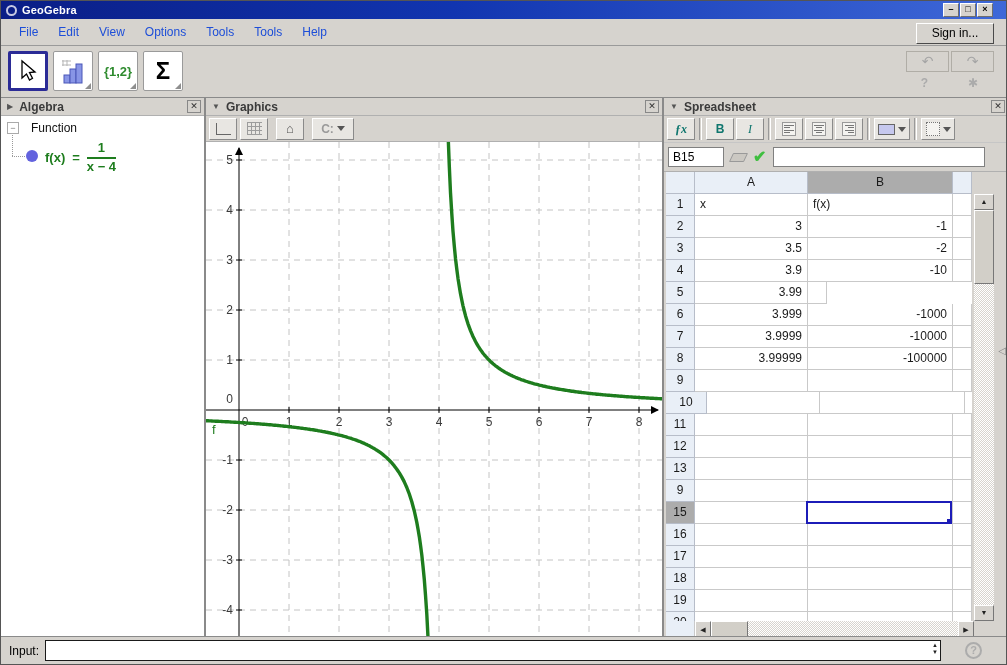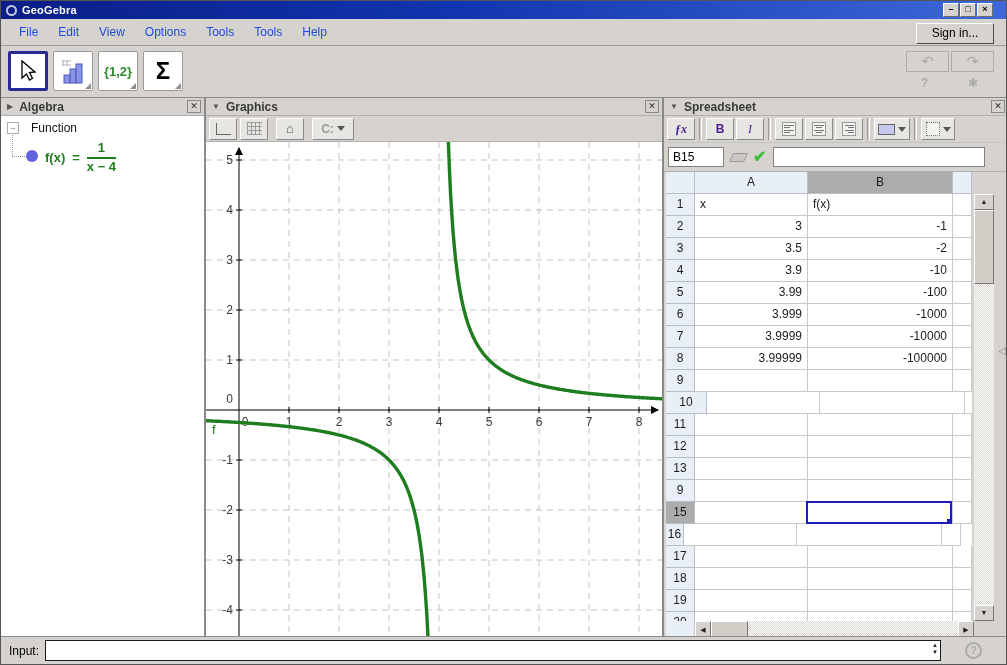--- a/index.html
+++ b/index.html
@@ -73,21 +73,21 @@
   .ic-home{font-size:13px;color:#555;font-weight:bold;line-height:1;}
   .cap-label{color:#9A9A9A;font-weight:bold;}
   .caret{width:0;height:0;border-left:4px solid transparent;border-right:4px solid transparent;border-top:5px solid #555;}
   .graph-wrap{position:relative;width:456px;height:496px;background:#fff;}
   svg text{font-family:"Liberation Sans",sans-serif;}
 
   
   .spreadsheet{left:662px;width:345px;border-right:none;}
   .sbar{height:27px;background:#D6D3CE;border-bottom:1px solid #C6C6C6;display:flex;align-items:center;padding-left:3px;gap:2px;}
   .sbtn{height:22px;min-width:28px;background:#E8E6E2;border:1px solid;border-color:#fff #8A8A8A #8A8A8A #fff;
-    display:flex;align-items:center;justify-content:center;gap:3px;padding:0 3px;color:#4c1d95;}
+    display:flex;align-items:center;justify-content:center;gap:3px;padding:0 3px;color:#0f766e;}
   .s-fx{font-family:"Liberation Serif",serif;font-style:italic;font-weight:bold;}
   .s-b{font-weight:bold;}
   .s-i{font-style:italic;font-family:"Liberation Serif",serif;}
   .sep{width:3px;height:22px;border-left:1px solid #999;border-right:1px solid #FFF;margin:0 2px;}
   .ic-al{width:14px;height:14px;border:1px solid #999;background:#F4F3F0;display:flex;flex-direction:column;justify-content:space-evenly;padding:1px;}
   .ic-al i{display:block;height:1px;background:#777;}
   .al-l i:nth-child(even){width:60%;align-self:flex-start;} .al-l i:nth-child(odd){width:95%;}
   .al-c i:nth-child(even){width:60%;align-self:center;} .al-c i:nth-child(odd){width:95%;align-self:center;}
   .al-r i:nth-child(even){width:60%;align-self:flex-end;} .al-r i:nth-child(odd){width:95%;align-self:flex-end;}
   .ic-color{width:17px;height:11px;background:#C6C8EE;border:1px solid #666;}
@@ -379,21 +379,20 @@
         </div>
         <div class="srow">
           <div class="scell shdr" style="width: 29px;">4</div>
           <div class="scell right" style="width: 113px;">3.9</div>
           <div class="scell right" style="width: 145px;">-10</div>
           <div class="scell " style="width: 19px;"></div>
         </div>
         <div class="srow">
           <div class="scell shdr" style="width: 29px;">5</div>
           <div class="scell right" style="width: 113px;">3.99</div>
-          <div class="scell right" style="width: 145px;">-100</div>
           <div class="scell " style="width: 19px;"></div>
         </div>
         <div class="srow">
           <div class="scell shdr" style="width: 29px;">6</div>
           <div class="scell right" style="width: 113px;">3.999</div>
           <div class="scell right" style="width: 145px;">-1000</div>
           <div class="scell " style="width: 19px;"></div>
         </div>
         <div class="srow">
           <div class="scell shdr" style="width: 29px;">7</div>
@@ -443,21 +442,21 @@
           <div class="scell right" style="width: 145px;"></div>
           <div class="scell " style="width: 19px;"></div>
         </div>
         <div class="srow">
           <div class="scell shdr sel" style="width: 29px;">15</div>
           <div class="scell right" style="width: 113px;"></div>
           <div class="scell right" style="width: 145px;"></div>
           <div class="scell " style="width: 19px;"></div>
         </div>
         <div class="srow">
-          <div class="scell shdr" style="width: 18px;">16</div>
+          <div class="scell shdr" style="width: 29px;">16</div>
           <div class="scell right" style="width: 113px;"></div>
           <div class="scell right" style="width: 145px;"></div>
           <div class="scell " style="width: 19px;"></div>
         </div>
         <div class="srow">
           <div class="scell shdr" style="width: 29px;">17</div>
           <div class="scell right" style="width: 113px;"></div>
           <div class="scell right" style="width: 145px;"></div>
           <div class="scell " style="width: 19px;"></div>
         </div>

